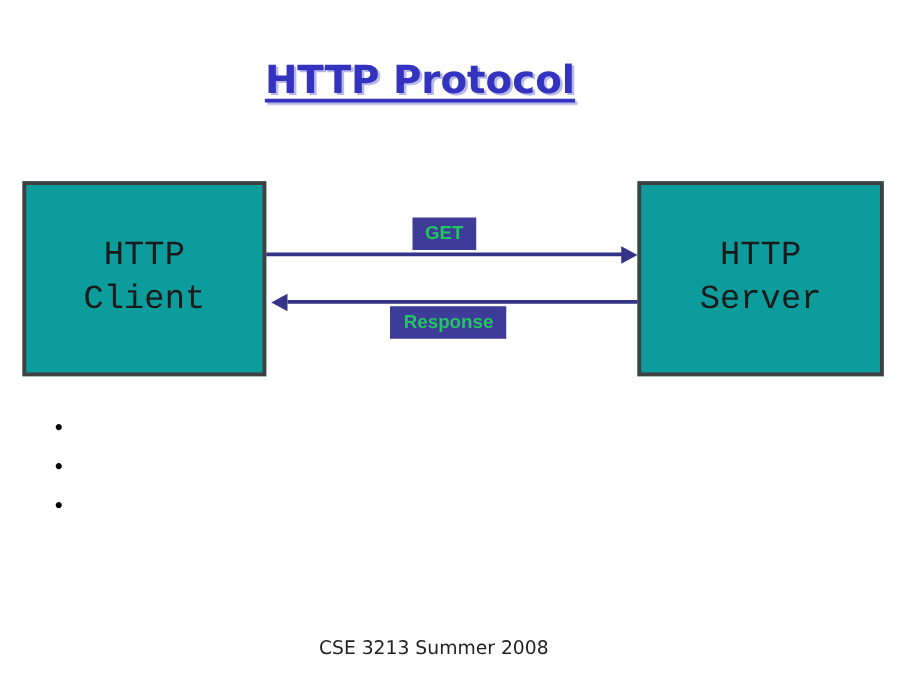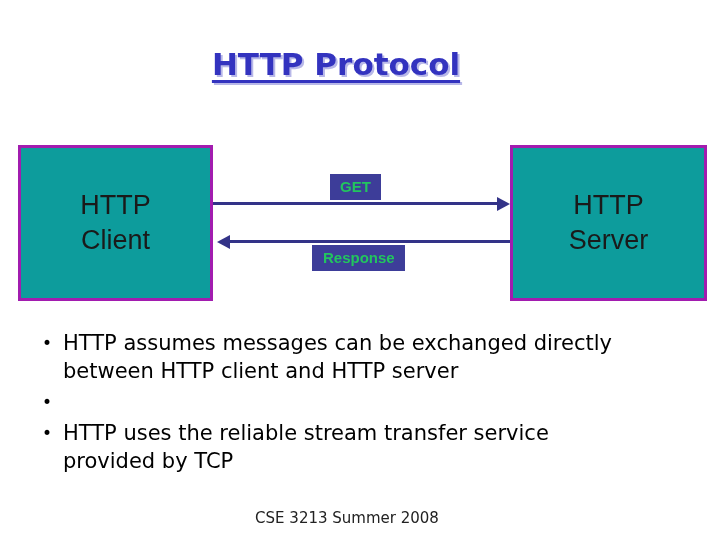--- a/index.html
+++ b/index.html
@@ -25,26 +25,26 @@
     text-shadow: 2px 2px 0 #b8b8e8;
     text-decoration: underline;
     text-decoration-thickness: 3px;
     text-underline-offset: 5px;
   }
 
   
   .node {
     position: absolute;
     background: #0d9c9c;
-    border: 3px solid #a21caf;
+    border: 3px solid #404040;
     display: flex;
     align-items: center;
     justify-content: center;
     text-align: center;
-    font-family: Liberation Sans, sans-serif;
+    font-family: Liberation Mono, monospace;
     font-size: 27px;
     color: #1a1a1a;
     line-height: 1.3;
     white-space: pre-line;
   }
   .client-box { left: 18px;  top: 145px; width: 195px; height: 156px; }
   .server-box { left: 510px; top: 145px; width: 197px; height: 156px; }
 
   
   .arrow-line {
@@ -139,28 +139,24 @@
   <div class="arrow-line response-line"></div>
   <div class="arrow-head head-left"></div>
 
   <div class="msg-label get-label">GET</div>
 
   <div class="msg-label response-label">Response</div>
 
   <div class="bullets">
     <div class="bullet">
       <span class="bullet-marker">•</span>
-      <span class="bullet-text">HTTP assumes messages can be exchanged directly
-between HTTP client and HTTP server</span>
     </div>
     <div class="bullet">
       <span class="bullet-marker">•</span>
     </div>
     <div class="bullet">
       <span class="bullet-marker">•</span>
-      <span class="bullet-text">HTTP uses the reliable stream transfer service
-provided by TCP</span>
     </div>
   </div>
 
   <div class="footer">CSE 3213 Summer 2008</div>
 
 </div>
 
 </body></html>

